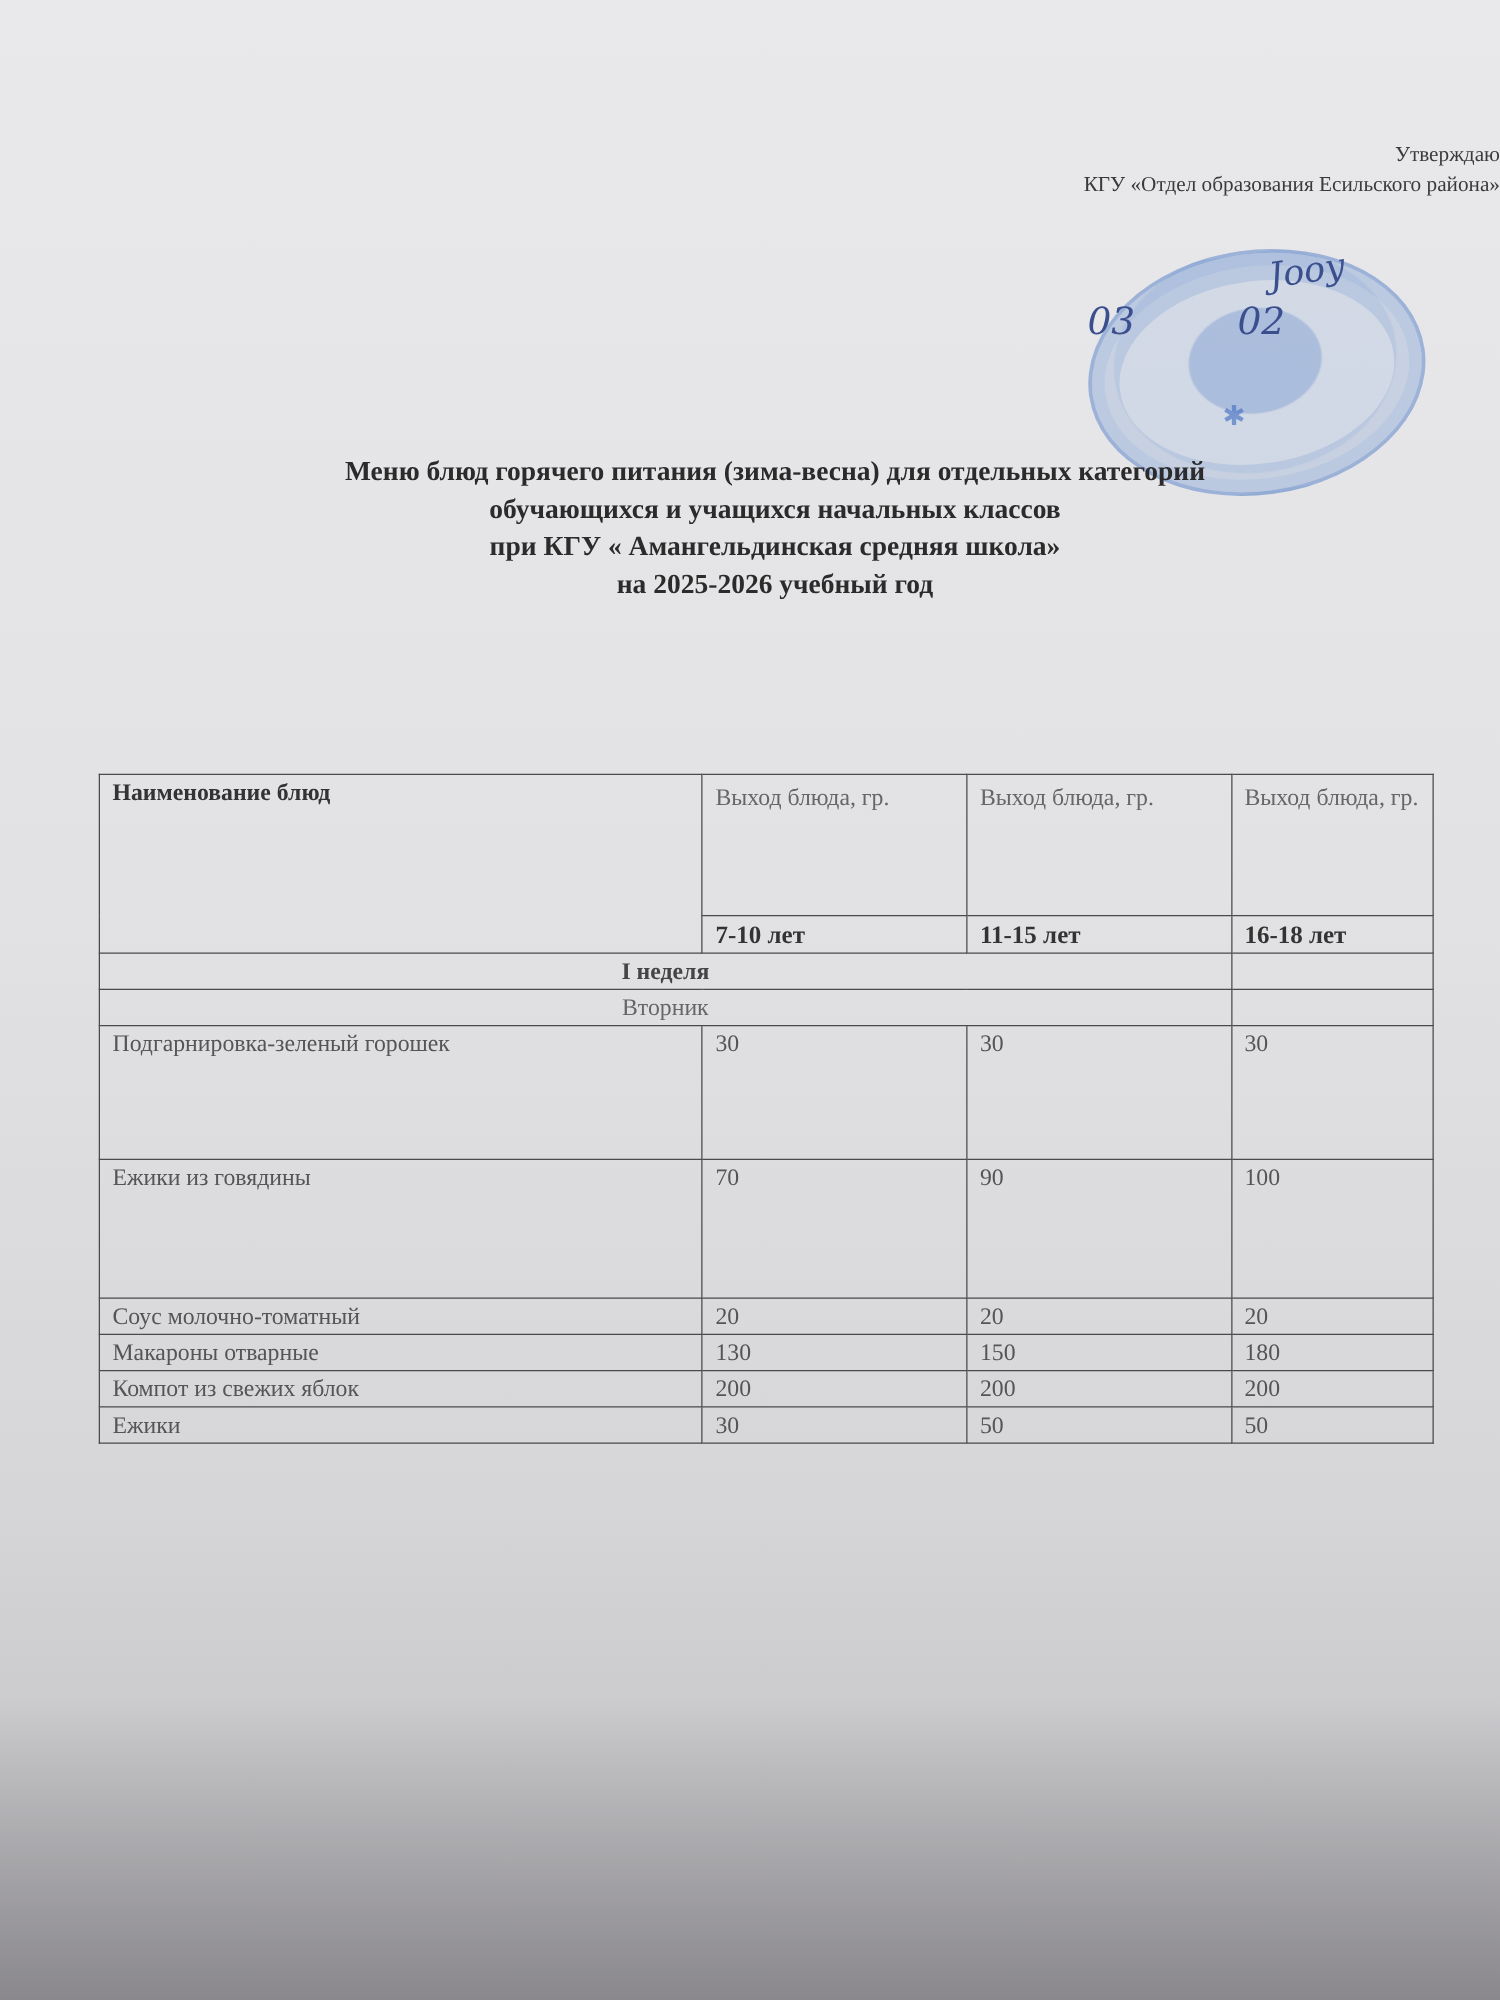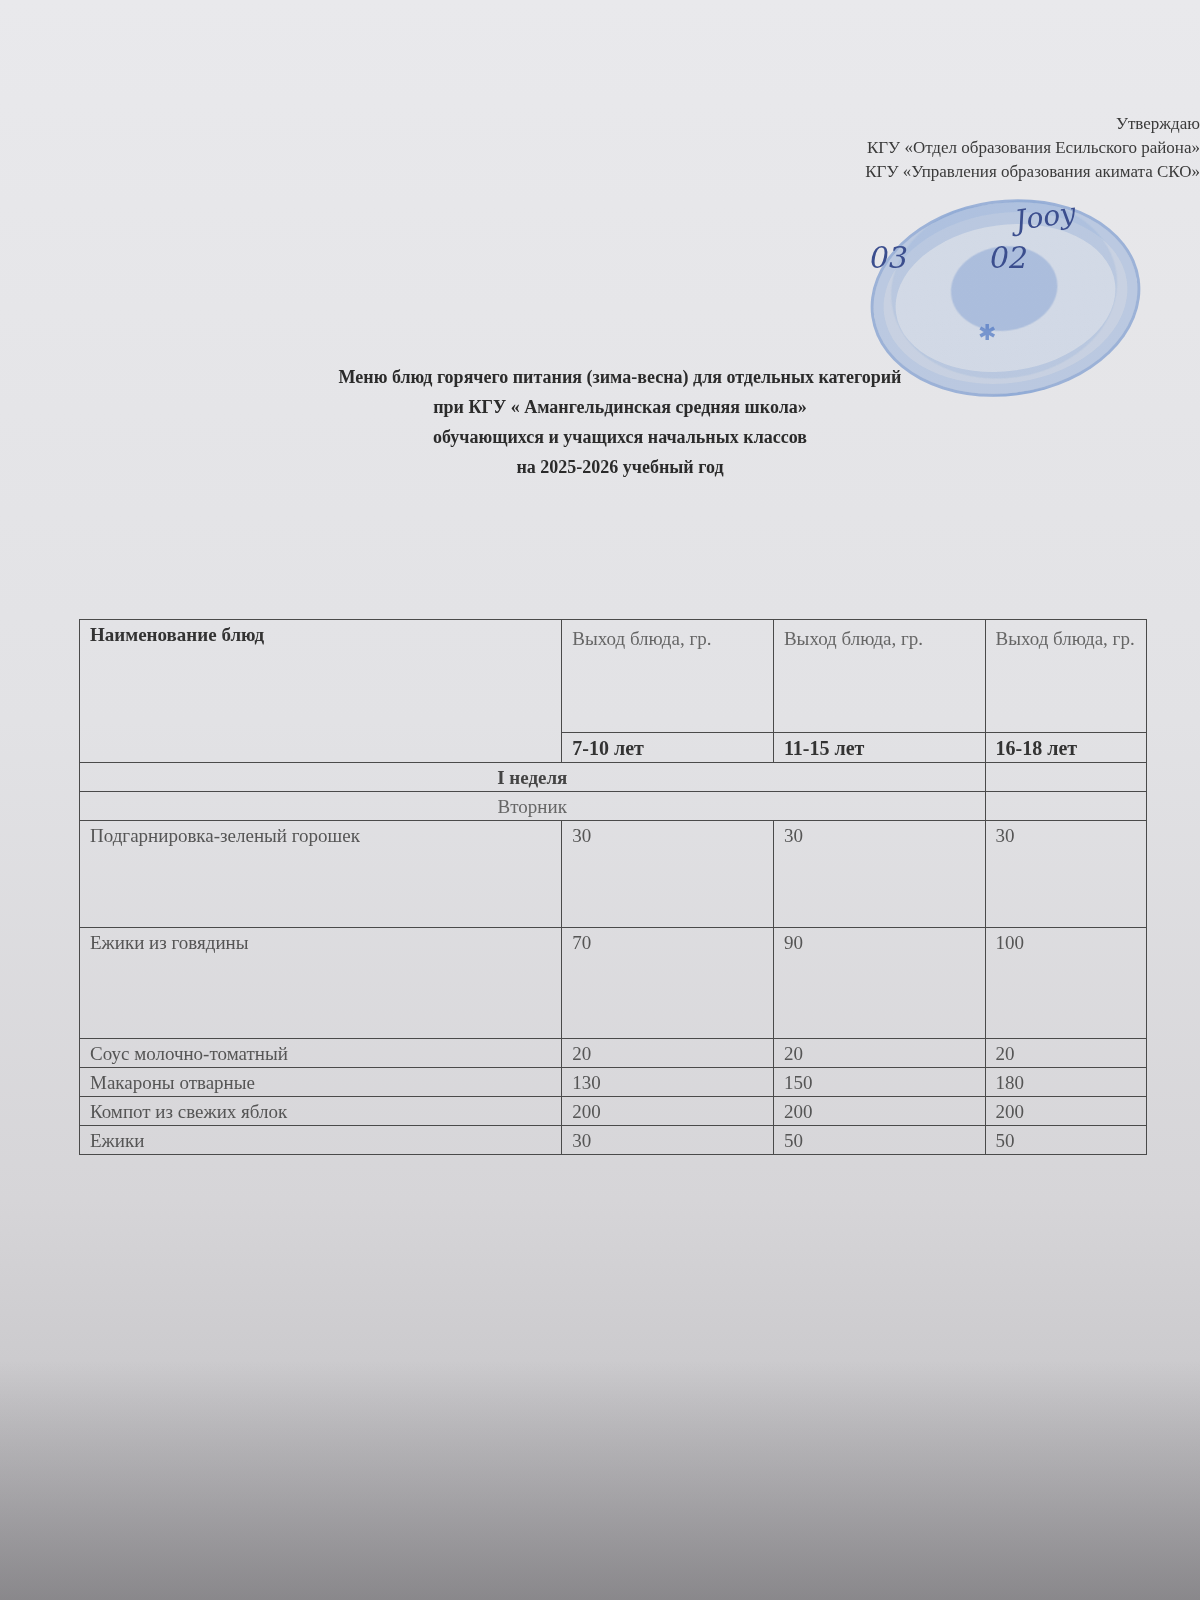--- a/index.html
+++ b/index.html
@@ -35,21 +35,21 @@
     }
     .handwriting {
       position: absolute; font-family: "DejaVu Serif", serif; font-style: italic;
       color: #3b4e8e; font-size: 30px;
     }
     .hw-sign { left: 1015px; top: 200px; transform: rotate(-8deg); font-size: 28px; }
     .hw-day { left: 870px; top: 240px; }
     .hw-month { left: 990px; top: 240px; }
     .title {
       position: absolute; top: 362px; left: 90px; width: 1060px;
-      text-align: center; font-weight: bold; font-size: 18px; line-height: 30px; color: #2b2b2b;
+      text-align: center; font-weight: bold; font-size: 22px; line-height: 30px; color: #2b2b2b;
     }
     .title .line { display: block; }
     table.menu {
       position: absolute; left: 79px; top: 619px; width: 1068px;
       border-collapse: collapse; font-size: 19px; color: #555;
     }
     table.menu td {
       border: 1.5px solid #4a4a4a; vertical-align: top; padding: 4px 10px 2px 10px;
     }
     .col-name { width: 460px; }
@@ -71,31 +71,30 @@
 <body>
 
 <div class="shadow"></div>
 
 <div class="stamp"></div>
 <span class="stamp-star">✱</span>
 
 <div class="approval">
   <span class="line">Утверждаю</span>
   <span class="line">КГУ «Отдел образования Есильского района»</span>
-  <span class="line">КГУ «Управления образования акимата СКО»</span>
 </div>
 
 <span class="handwriting hw-sign">Jooy</span>
 <span class="handwriting hw-day">03</span>
 <span class="handwriting hw-month">02</span>
 
 <div class="title">
   <span class="line">Меню блюд горячего питания (зима-весна) для отдельных категорий</span>
+  <span class="line">обучающихся и учащихся начальных классов</span>
   <span class="line">при КГУ « Амангельдинская средняя школа»</span>
-  <span class="line">обучающихся и учащихся начальных классов</span>
   <span class="line">на 2025-2026 учебный год</span>
 </div>
 
 <table class="menu">
   <tbody>
       <tr>
     <td class="col-name hdr-name" rowspan="2">Наименование блюд</td>
     <td class="col-a hdr-out">Выход блюда, гр.</td>
     <td class="col-b hdr-out">Выход блюда, гр.</td>
     <td class="col-c hdr-out last">Выход блюда, гр.</td>

